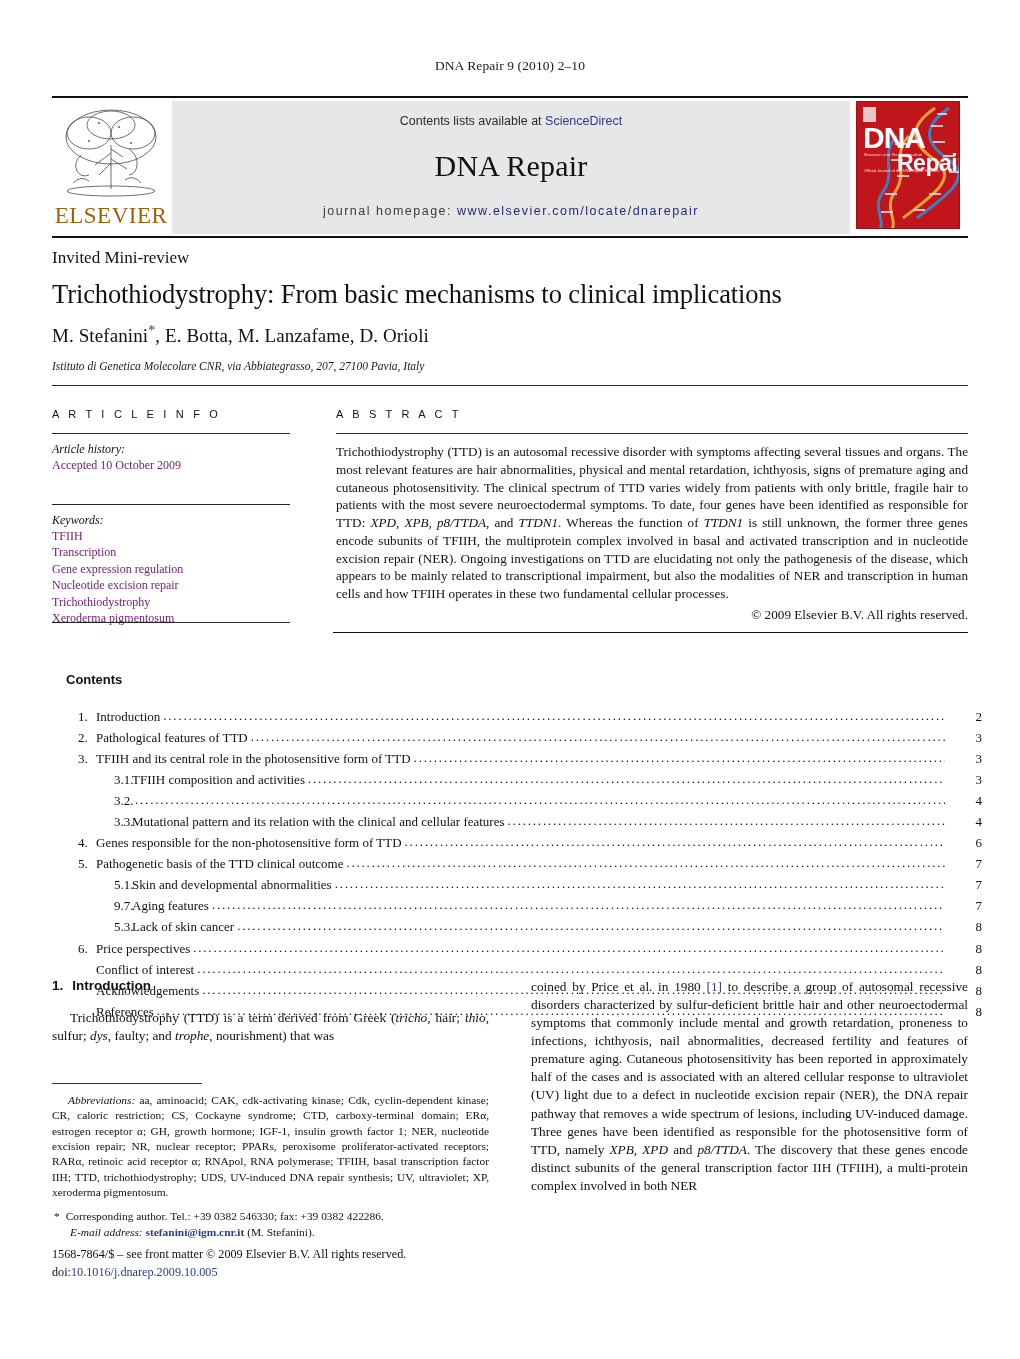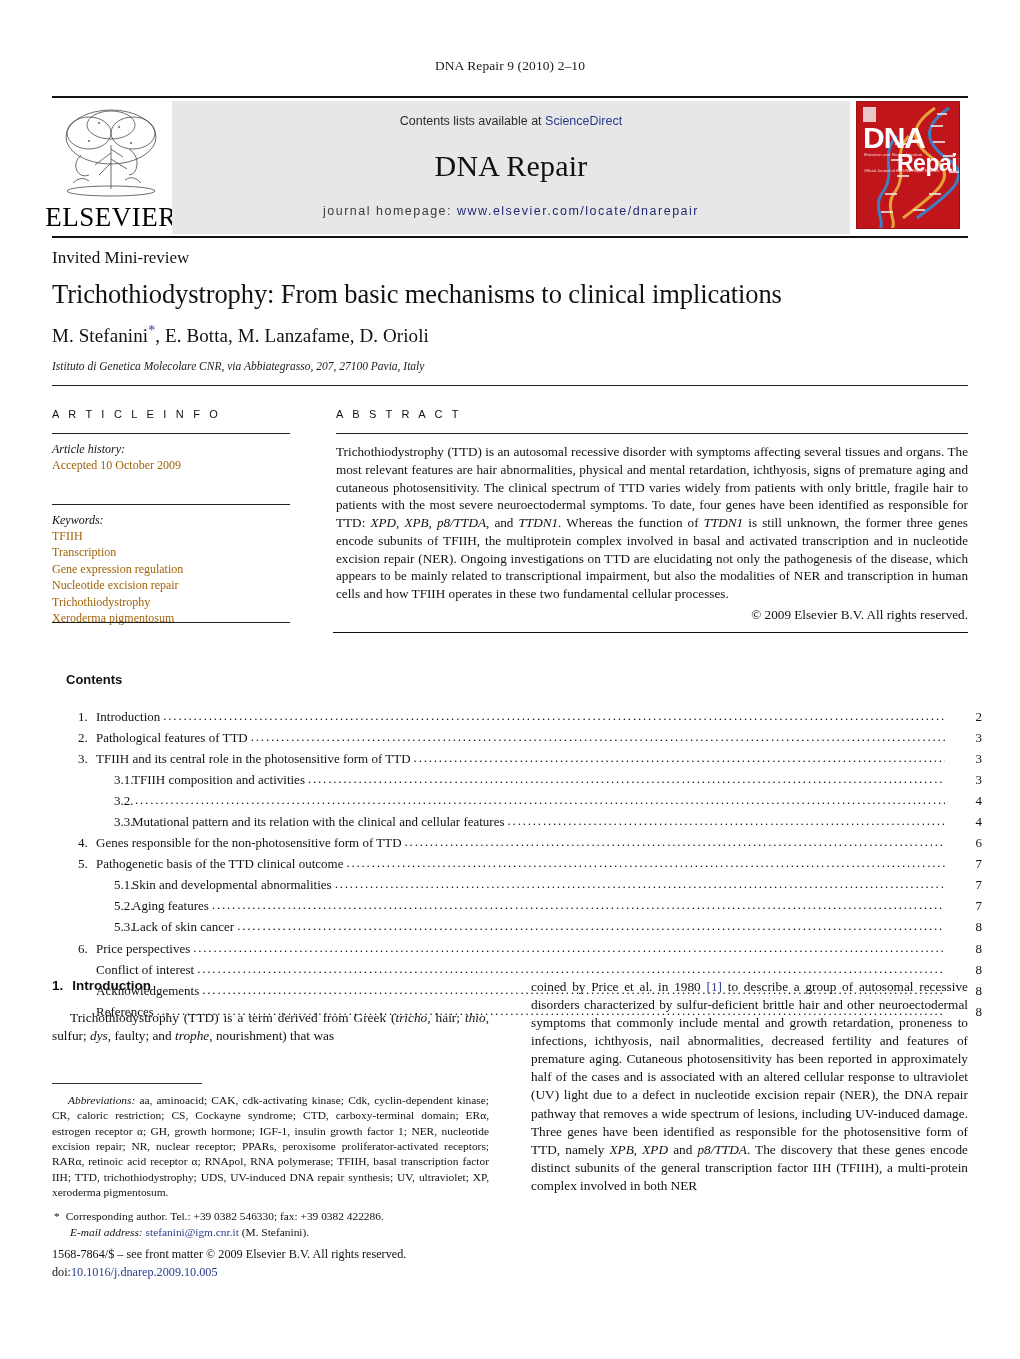--- a/index.html
+++ b/index.html
@@ -55,23 +55,23 @@
     flex: 0 0 118px;
     display: flex;
     flex-direction: column;
     align-items: center;
     justify-content: flex-start;
     padding-top: 2px;
   }
   .tree-svg { display:block; }
   .elsevier-word {
     font-family: "Liberation Serif", serif;
-    font-size: 27px;
+    font-size: 23px;
     letter-spacing: .5px;
-    color: #000000;
+    color: #a16207;
     line-height: 1;
     margin-top: 1px;
   }
   .sd-band {
     flex: 1 1 auto;
     background: #e7e7e7;
     margin-left: 2px;
     margin-right: 6px;
     display: flex;
     flex-direction: column;
@@ -195,21 +195,21 @@
 
   .sec-head {
     font-family: "Liberation Sans", sans-serif;
     font-size: 11px;
     letter-spacing: 3.2px;
     color: #111;
     margin-bottom: 13px;
   }
   .thin-rule { border-top: 1px solid #222; margin-bottom: 8px; }
   .hist-label, .kw-label { font-style: italic; font-size: 12px; color:#111; }
-  .hist-line, .kw-line { font-size: 12px; color:#a16207; line-height: 1.38; }
+  .hist-line, .kw-line { font-size: 12px; color:#701a75; line-height: 1.38; }
   .kw-gap-rule { border-top: 1px solid #222; margin: 30px 0 8px 0; }
 
   .abs-rule { border-top: 1px solid #222; margin-bottom: 9px; }
   .abs-text {
     font-size: 13.2px;
     line-height: 1.345;
     text-align: justify;
     color: #111;
     margin: 0;
   }
@@ -286,21 +286,21 @@
     font-size: 11.4px;
     line-height: 1.4;
     margin: 9px 0 0 0;
     color:#111;
     padding-left: 16px;
     text-indent: -14px;
   }
   .fn-corr .st { margin-right: 6px; }
   .fn-email { font-size: 11.4px; line-height:1.4; margin: 0; padding-left: 18px; color:#111; }
   .fn-email i { font-style: italic; }
-  .fn-email a, .fn-email .mail { color: #2a3a8c; text-decoration: none; }
+  .fn-email a, .fn-email .mail { color: #2a3a8c; text-decoration: none; font-weight: bold; }
 
   
   .page-footer { position: absolute; top: 1246px; left: 52px; width: 500px; font-size: 12.2px; line-height: 1.45; color:#111; }
   .page-footer .doi-link { color: #2a3a8c; }
 </style>
 </head>
 <body>
 
 <div class="page">
 
@@ -472,21 +472,21 @@
           <span class="toc-dots">................................................................................................................................................................................................................................................................................................................................................................................................................</span>
           <span class="toc-page">7</span>
         </div>
         <div class="toc-row">
           <span class="toc-num l2">5.1.</span>
           <span class="toc-label">Skin and developmental abnormalities</span>
           <span class="toc-dots">................................................................................................................................................................................................................................................................................................................................................................................................................</span>
           <span class="toc-page">7</span>
         </div>
         <div class="toc-row">
-          <span class="toc-num l2">5.2.</span>
+          <span class="toc-num l2">9.7.</span>
           <span class="toc-label">Aging features</span>
           <span class="toc-dots">................................................................................................................................................................................................................................................................................................................................................................................................................</span>
           <span class="toc-page">7</span>
         </div>
         <div class="toc-row">
           <span class="toc-num l2">5.3.</span>
           <span class="toc-label">Lack of skin cancer</span>
           <span class="toc-dots">................................................................................................................................................................................................................................................................................................................................................................................................................</span>
           <span class="toc-page">8</span>
         </div>

